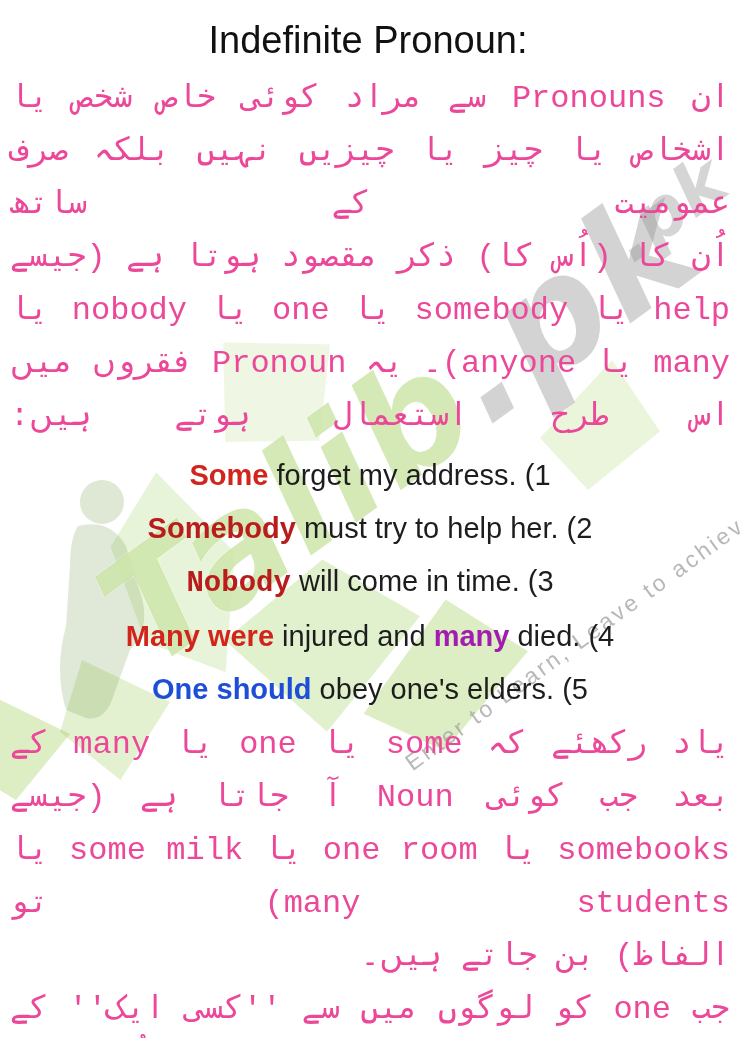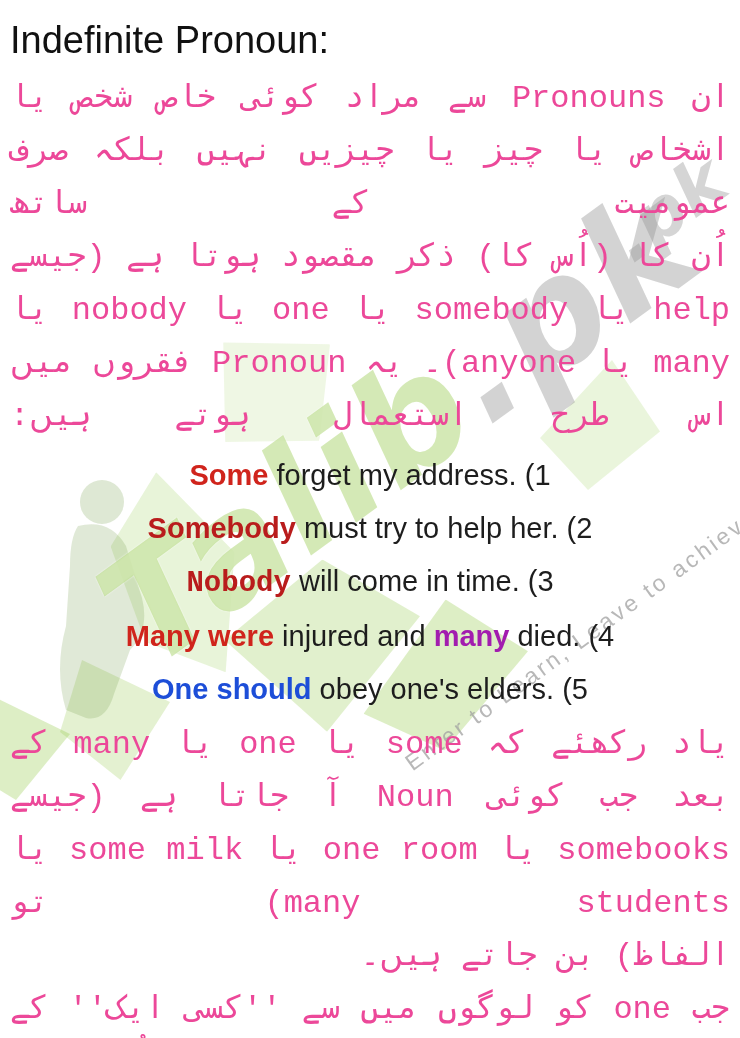--- a/index.html
+++ b/index.html
@@ -51,21 +51,21 @@
     font-size:23px;letter-spacing:3px;white-space:nowrap;
     color:rgba(160,160,160,0.75);
     font-family:"Liberation Sans",sans-serif;
   }
   .wm-sil{position:absolute;left:42px;top:470px;opacity:0.45;}
   
   .content{position:relative;z-index:1;padding:0 10px;}
   .title{
     margin:16px 4px 8px 0;
     font-size:38px;line-height:48px;
-    text-align:left;color:#111111;
+    text-align:center;color:#111111;
     font-family:"Liberation Sans",sans-serif;
   }
   .u-line{
     direction:rtl;
     font-size:32px;line-height:53px;
     color:#ec4899;
     font-family:Liberation Mono, monospace;
   }
   .u-line.align-justify{text-align:justify;text-align-last:justify;}
   .u-line.align-left{text-align:right;}

